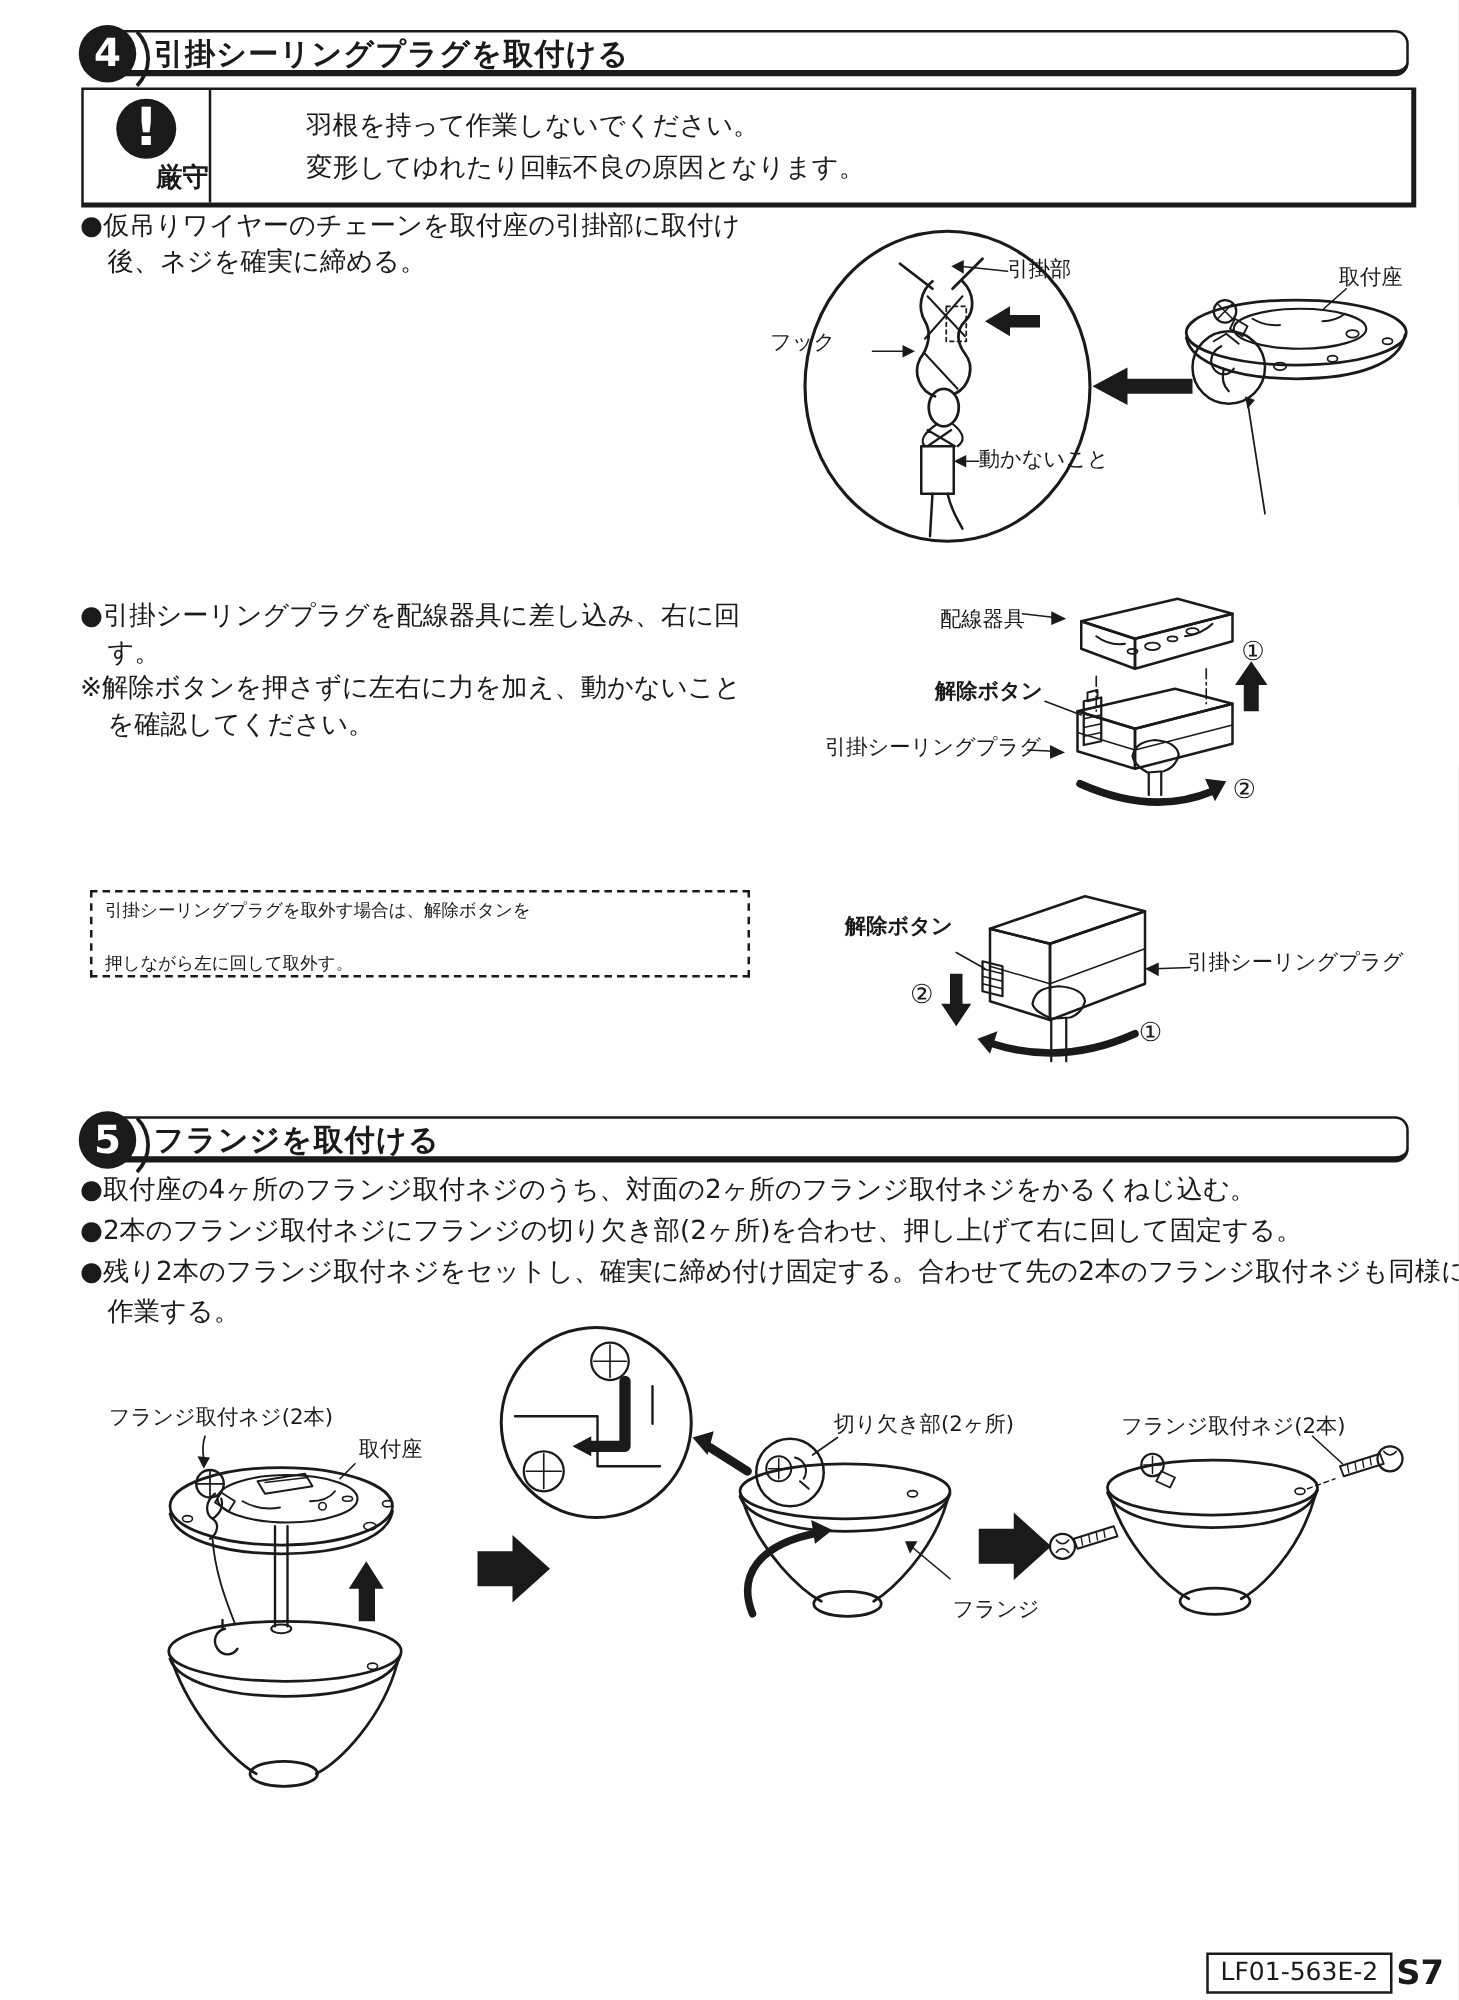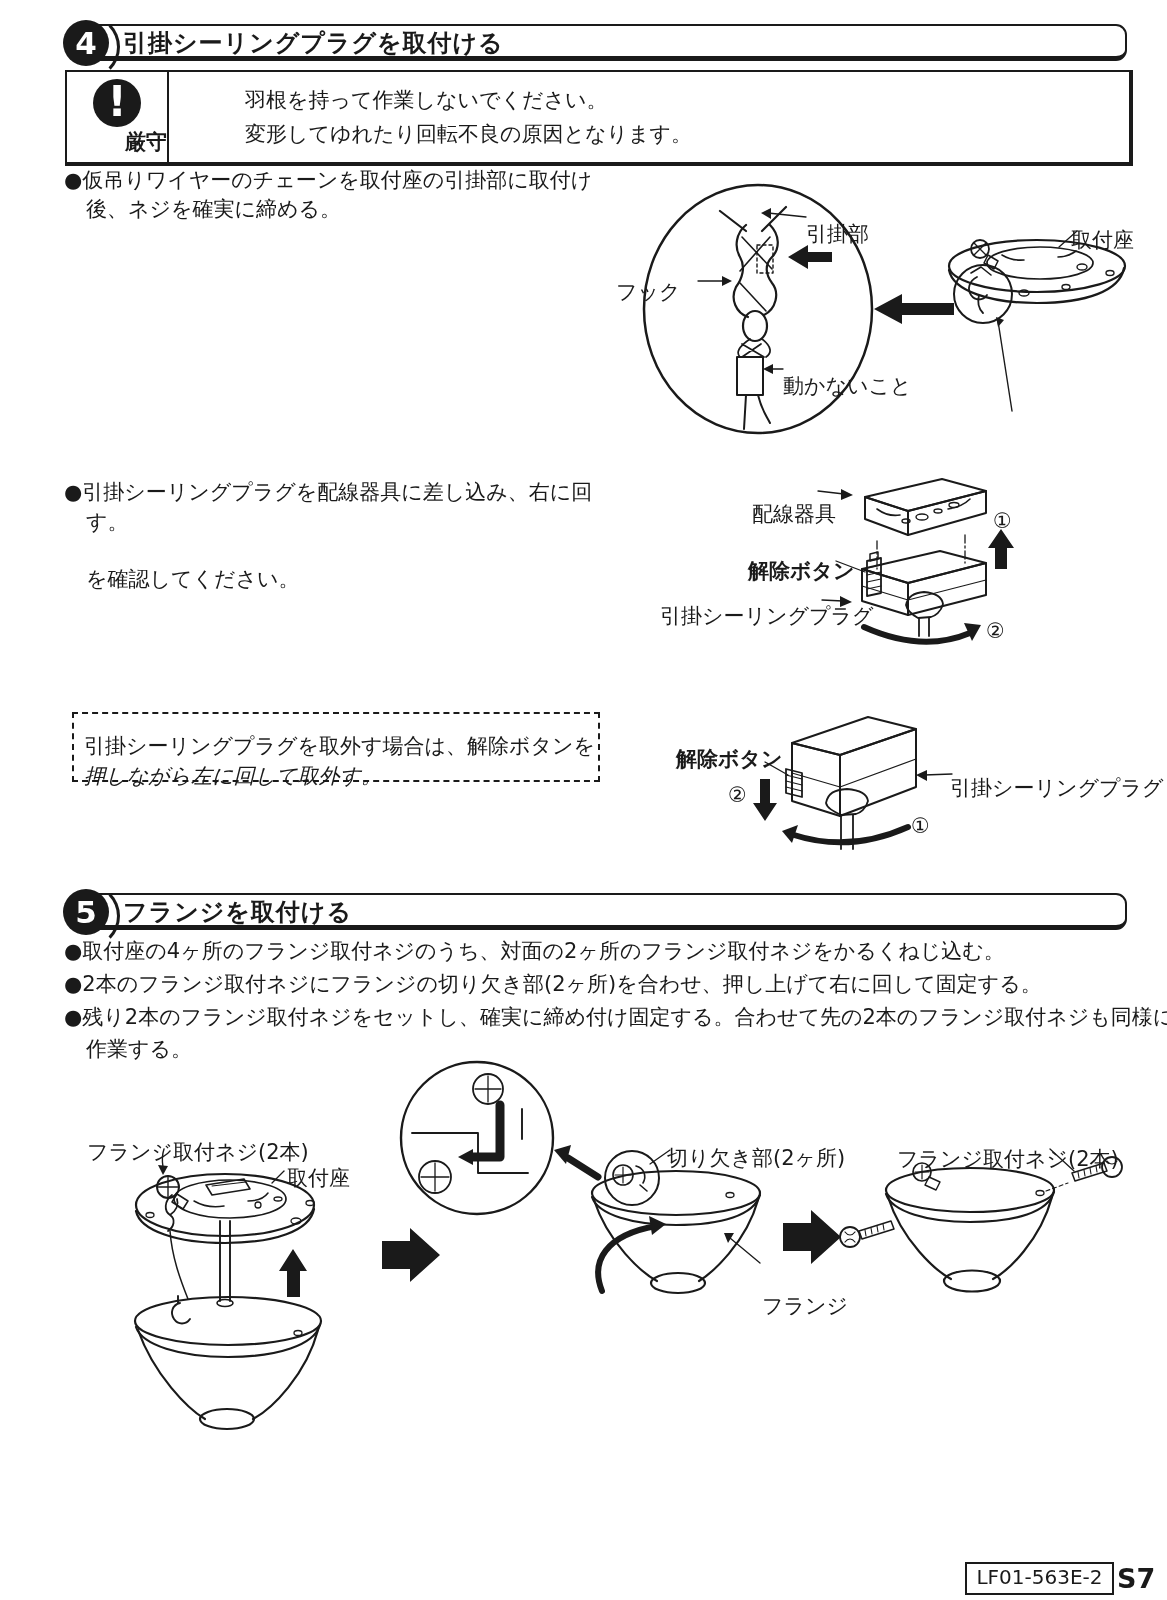--- a/index.html
+++ b/index.html
@@ -3,21 +3,21 @@
 <meta charset="utf-8">
 <style>
   html,body { margin:0; padding:0; background:#e8e8e8; }
   .page {
     position:relative; width:1167px; height:1600px; margin:0 auto;
     background:#ffffff; color:#1a1a1a; overflow:hidden;
     font-family:"DejaVu Sans","Liberation Sans",sans-serif;
   }
   .t { position:absolute; white-space:pre; line-height:1.25; }
   .body-t { font-size:21px; }
-  .lbl { font-size:21px;margin-top:15px; }
+  .lbl { font-size:17px; }
   .lbl.b { font-weight:bold; }
   .circnum { font-size:21px; }
 
   
   .sec-head { position:absolute; left:63px; width:1064px; height:48px; }
   .sec-head .bar {
     position:absolute; left:18px; top:2px; right:0; height:30px;
     border:2px solid #1a1a1a; border-bottom-width:5px; border-radius:11px; background:#fff;
   }
   .sec-head .num-arc {
@@ -42,21 +42,21 @@
     border-radius:50%; color:#fff; font-size:42px; font-weight:bold; line-height:46px; text-align:center;
   }
   .warn-badge { position:absolute; left:0; right:0; top:56px; text-align:right; font-size:21px; font-weight:bold; }
   .warn-line { position:absolute; left:178px; font-size:21px; }
 
   
   .notebox {
     position:absolute; left:72px; top:712px; width:524px; height:66px;
     border:2px dashed #1a1a1a; background:#fff;
   }
-  .notebox .nline { position:absolute; left:10px; font-size:21px; white-space:pre;margin-top:12px; }
+  .notebox .nline { position:absolute; left:10px; font-size:14px; white-space:pre; }
 
   
   .doccode {
     position:absolute; left:965px; top:1562px; width:145px; height:29px;
     border:2px solid #1a1a1a; font-size:20px; text-align:center; line-height:26px;
   }
   .pagenum { position:absolute; left:1117px; top:1563px; font-size:27px; font-weight:bold; }
 
   svg { position:absolute; overflow:visible; }
 </style>
@@ -125,20 +125,21 @@
       <polygon points="396,154 404,157 398,164"></polygon>
     </g>
   </svg>
   <span class="t lbl" style="left:806px; top:206px;">引掛部</span>
   <span class="t lbl" style="left:616px; top:264px;">フック</span>
   <span class="t lbl" style="left:783px; top:358px;">動かないこと</span>
   <span class="t lbl" style="left:1071px; top:212px;">取付座</span>
 
   <div class="t body-t" style="left:64px; top:479px;">●引掛シーリングプラグを配線器具に差し込み、右に回</div>
   <div class="t body-t" style="left:86px; top:509px;">す。</div>
+  <div class="t body-t" style="left:64px; top:537px;">※解除ボタンを押さずに左右に力を加え、動かないこと</div>
   <div class="t body-t" style="left:86px; top:566px;">を確認してください。</div>
 
   <svg style="left:640px; top:455px;" width="430" height="195" viewBox="0 0 430 195">
     <g stroke="#1a1a1a" fill="none" stroke-width="2" stroke-linecap="round" stroke-linejoin="round">
       <polygon points="225,42 302,24 346,36 268,56"></polygon>
       <polygon points="225,42 225,64 268,80 268,56"></polygon>
       <polygon points="346,36 346,58 268,80 268,56"></polygon>
       <path d="M237,54 Q248,62 260,60 M330,44 Q322,52 308,54" stroke-width="1.6"></path>
       <ellipse cx="282" cy="62" rx="6" ry="3" stroke-width="1.4"></ellipse>
       <ellipse cx="298" cy="56" rx="4" ry="2" stroke-width="1.4"></ellipse>
@@ -167,21 +168,21 @@
     </g>
   </svg>
   <span class="t lbl" style="left:752px; top:486px;">配線器具</span>
   <span class="t lbl b" style="left:748px; top:543px;">解除ボタン</span>
   <span class="t lbl" style="left:660px; top:588px;">引掛シーリングプラグ</span>
   <span class="t circnum" style="left:993px; top:508px;">①</span>
   <span class="t circnum" style="left:986px; top:618px;">②</span>
 
   <div class="notebox">
     <span class="nline" style="top:6px;">引掛シーリングプラグを取外す場合は、解除ボタンを</span>
-    <span class="nline" style="top:36px;font-style:italic;">押しながら左に回して取外す。</span>
+    <span class="nline" style="top:48px;">押しながら左に回して取外す。</span>
   </div>
 
   <svg style="left:620px; top:683px;" width="520" height="175" viewBox="0 0 520 175">
     <g stroke="#1a1a1a" fill="none" stroke-width="2" stroke-linecap="round" stroke-linejoin="round">
       <polygon points="172,60 248,34 296,46 220,72"></polygon>
       <polygon points="172,60 172,118 220,133 220,72"></polygon>
       <polygon points="296,46 296,104 220,133 220,72"></polygon>
       <path d="M172,90 L220,104 M296,76 L220,104" stroke-width="1.2"></path>
       <polygon points="166,86 182,90 182,114 166,110" stroke-width="1.8"></polygon>
       <path d="M166,92 L182,96 M166,98 L182,102 M166,104 L182,108" stroke-width="1.2"></path>

